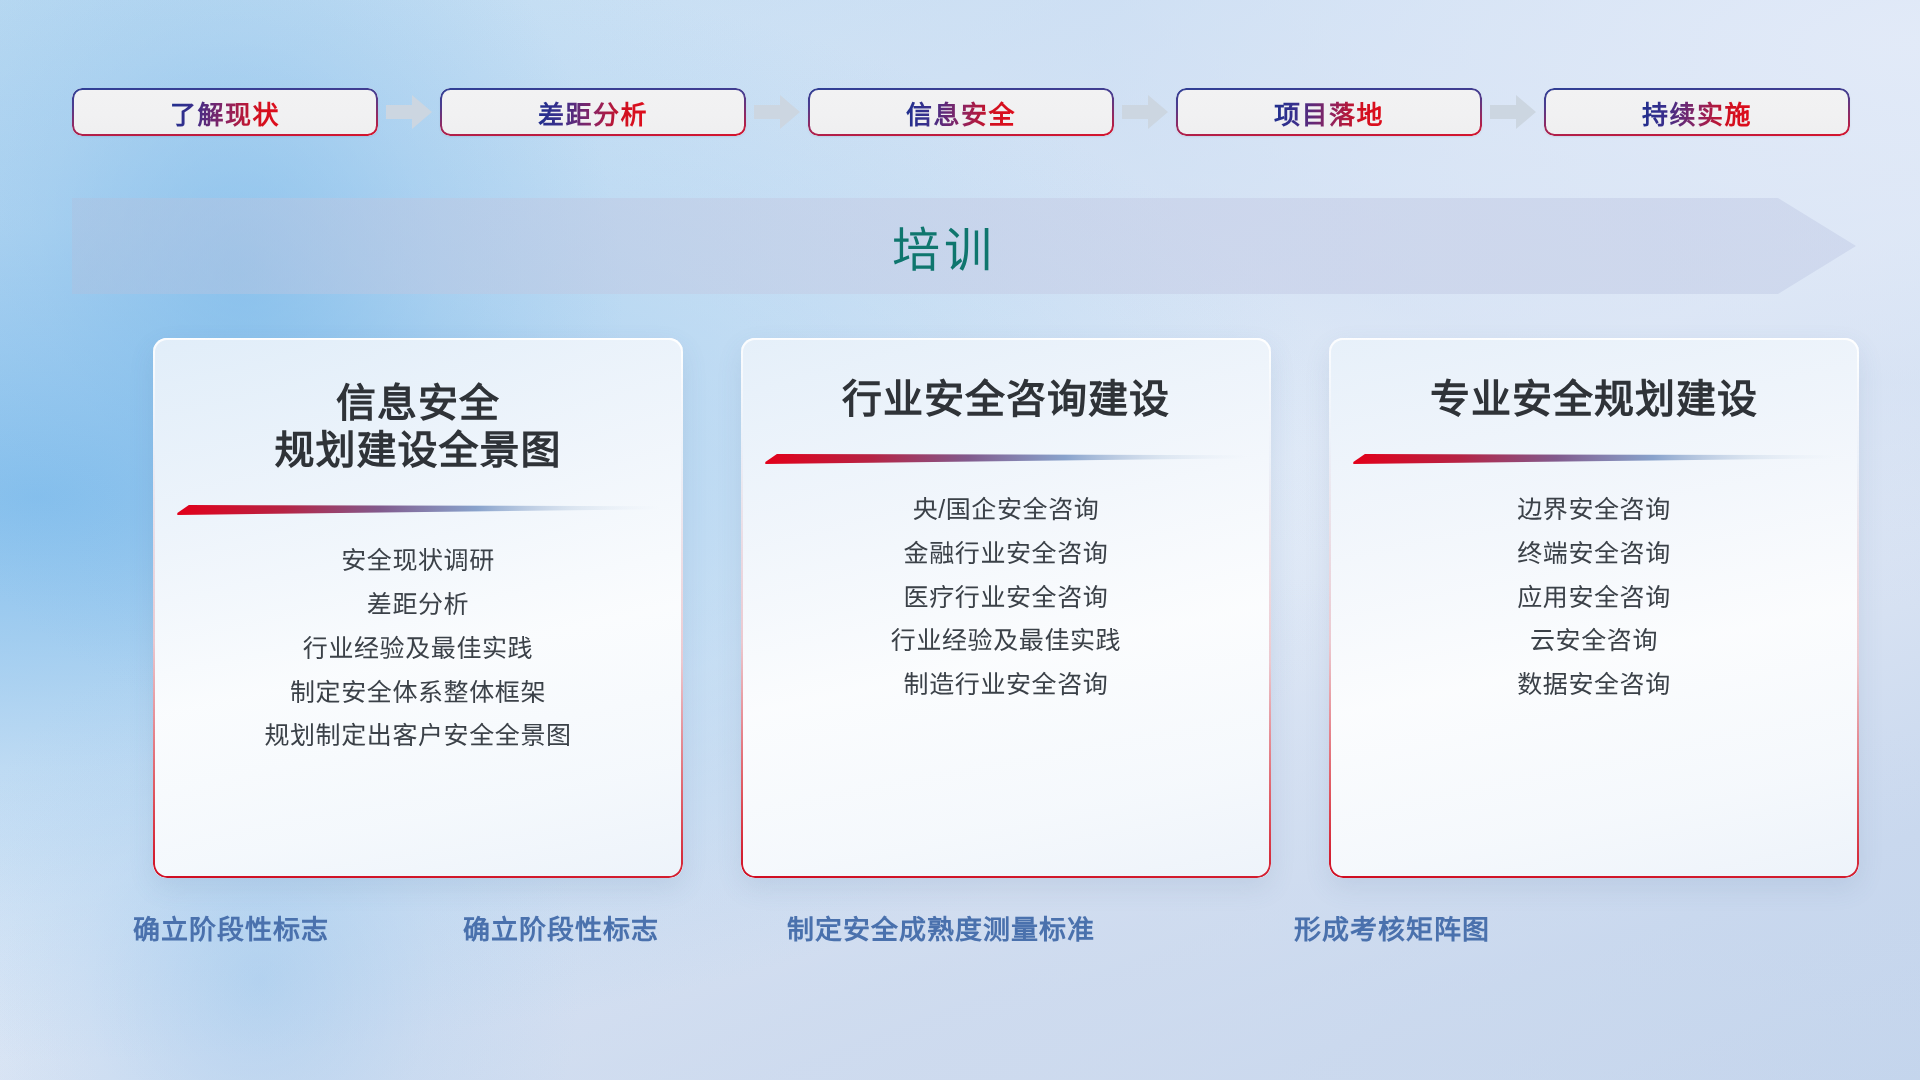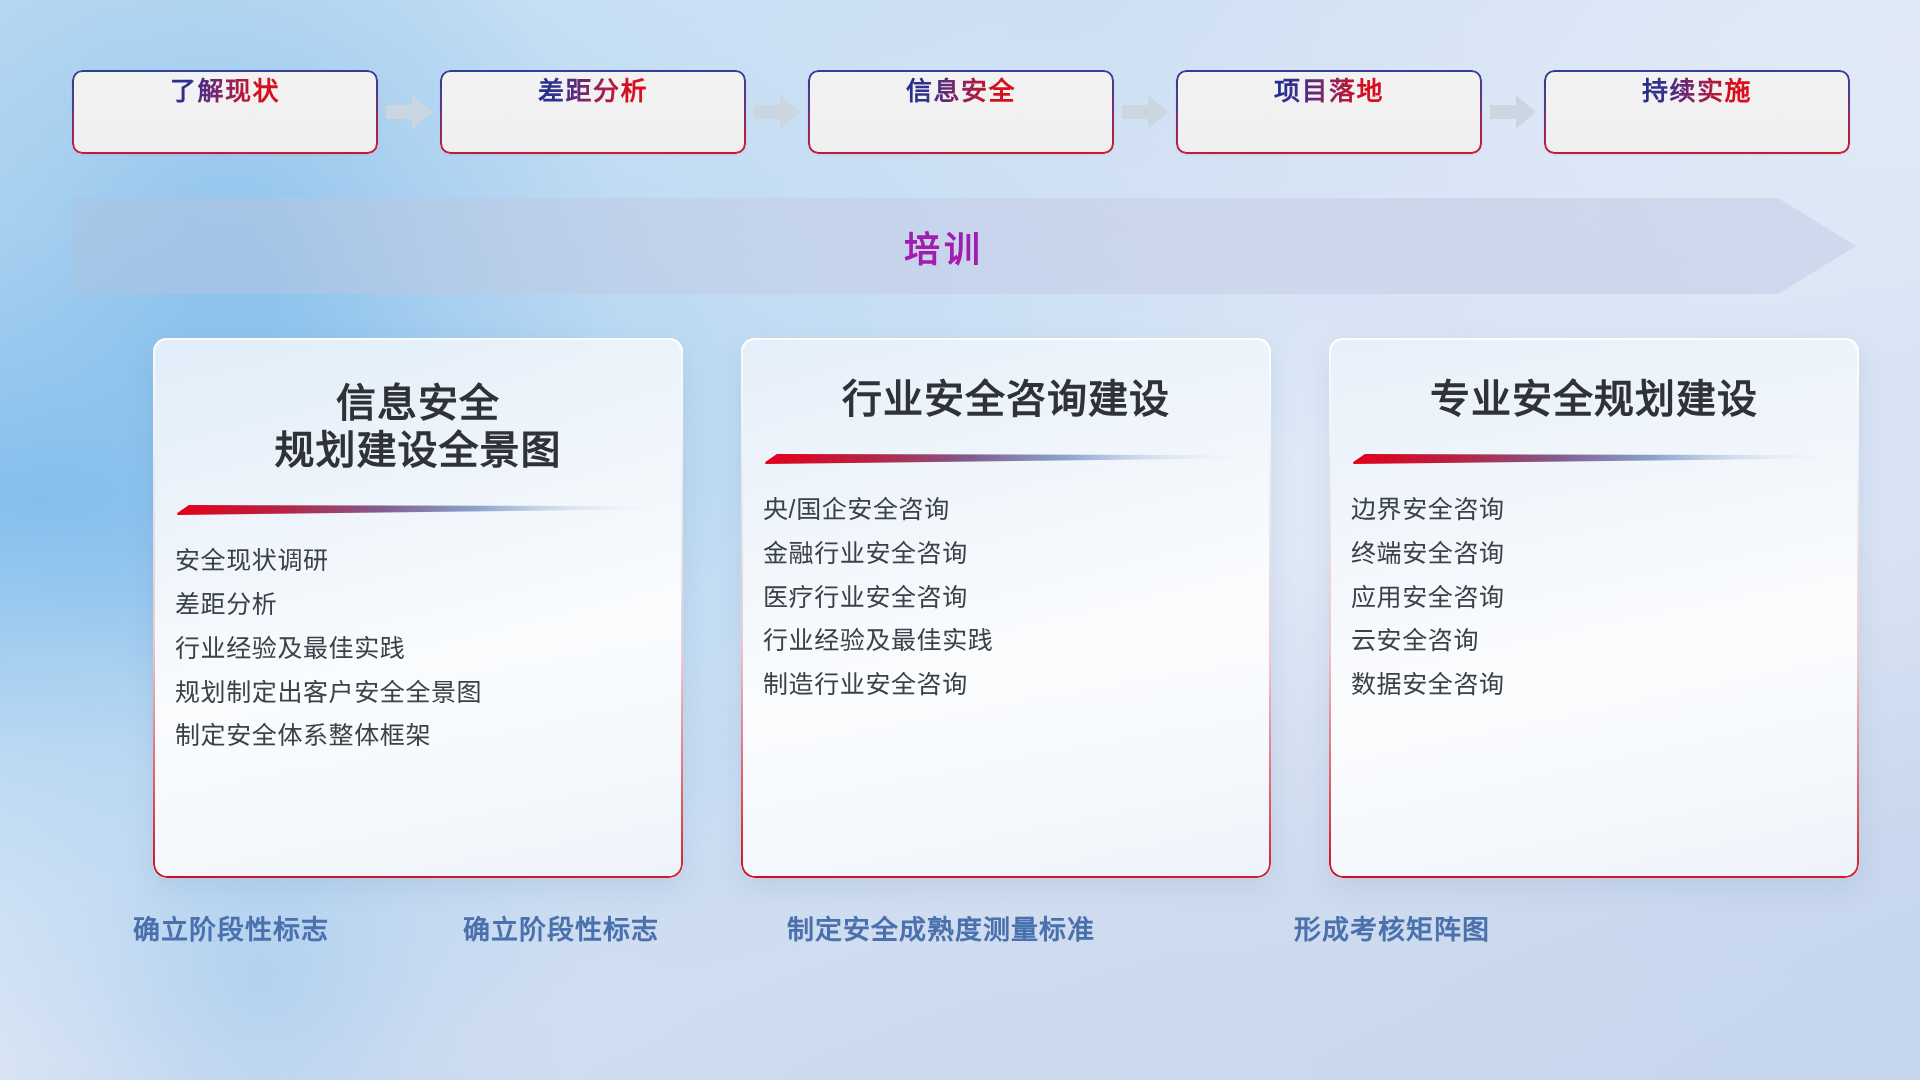--- a/index.html
+++ b/index.html
@@ -59,25 +59,25 @@
     left: 72px;
     top: 78px;
     width: 1784px;
     height: 68px;
     display: flex;
     align-items: center;
   }
   .step {
     position: relative;
     flex: 0 0 306px;
-    height: 84px;
+    height: 48px;
     border-radius: 10px;
     background: linear-gradient(180deg, #f2f2f3 0%, #f1f1f2 55%, #efeff0 100%);
     display: flex;
-    align-items: flex-start;
+    align-items: center;
     justify-content: center;
     box-shadow: 0 1px 2px rgba(60,90,130,0.10);
   }
   .step::before {
     content: "";
     position: absolute;
     inset: 0;
     border-radius: 10px;
     padding: 1.6px;
     background: linear-gradient(178deg, #2f3f95 0%, #4a3c8e 30%, #8c2a66 62%, #d8142b 100%);
@@ -129,23 +129,23 @@
     -webkit-clip-path: polygon(0 0, calc(100% - 78px) 0, 100% 50%, calc(100% - 78px) 100%, 0 100%);
             clip-path: polygon(0 0, calc(100% - 78px) 0, 100% 50%, calc(100% - 78px) 100%, 0 100%);
   }
   .banner-title {
     position: absolute;
     inset: 0;
     display: flex;
     align-items: center;
     justify-content: center;
     padding-right: 40px;
-    font-size: 36px;
-    font-weight: 700;
-    color: #a21caf;
+    font-size: 48px;
+    font-weight: 400;
+    color: #0f766e;
     letter-spacing: 4px;
   }
 
   
   .cards {
     position: absolute;
     left: 112px;
     top: 338px;
     width: 1706px;
     height: 540px;
@@ -209,20 +209,21 @@
     height: 18px;
     position: relative;
   }
   .card-divider svg { display: block; width: 100%; height: 100%; }
 
   .card-list {
     margin-top: 26px;
     width: 100%;
     display: flex;
     flex-direction: column;
+    align-items: center;
     gap: 10px;
   }
   .card-list-item {
     font-size: 25px;
     font-weight: 400;
     color: #3b4148;
     letter-spacing: 0.6px;
     line-height: 1.35;
     white-space: nowrap;
   }
@@ -321,22 +322,22 @@
                 <stop offset="100%" stop-color="#dde8f2" stop-opacity="0"></stop>
               </linearGradient>
             </defs>
             <path d="M2 13 L12 5 L420 6.2 L420 9.2 L2 15 Z" fill="url(#dg0)"></path>
           </svg>
         </div>
         <div class="card-list">
           <div class="card-list-item">安全现状调研</div>
           <div class="card-list-item">差距分析</div>
           <div class="card-list-item">行业经验及最佳实践</div>
+          <div class="card-list-item">制定安全体系整体框架</div>
           <div class="card-list-item">规划制定出客户安全全景图</div>
-          <div class="card-list-item">制定安全体系整体框架</div>
         </div>
       </div>
     </div>
 
     <div class="card">
       <div class="card-inner">
         <div class="card-title single">行业安全咨询建设</div>
         <div class="card-divider">
           <svg viewBox="0 0 420 18" preserveAspectRatio="none" aria-hidden="true">
             <defs>

